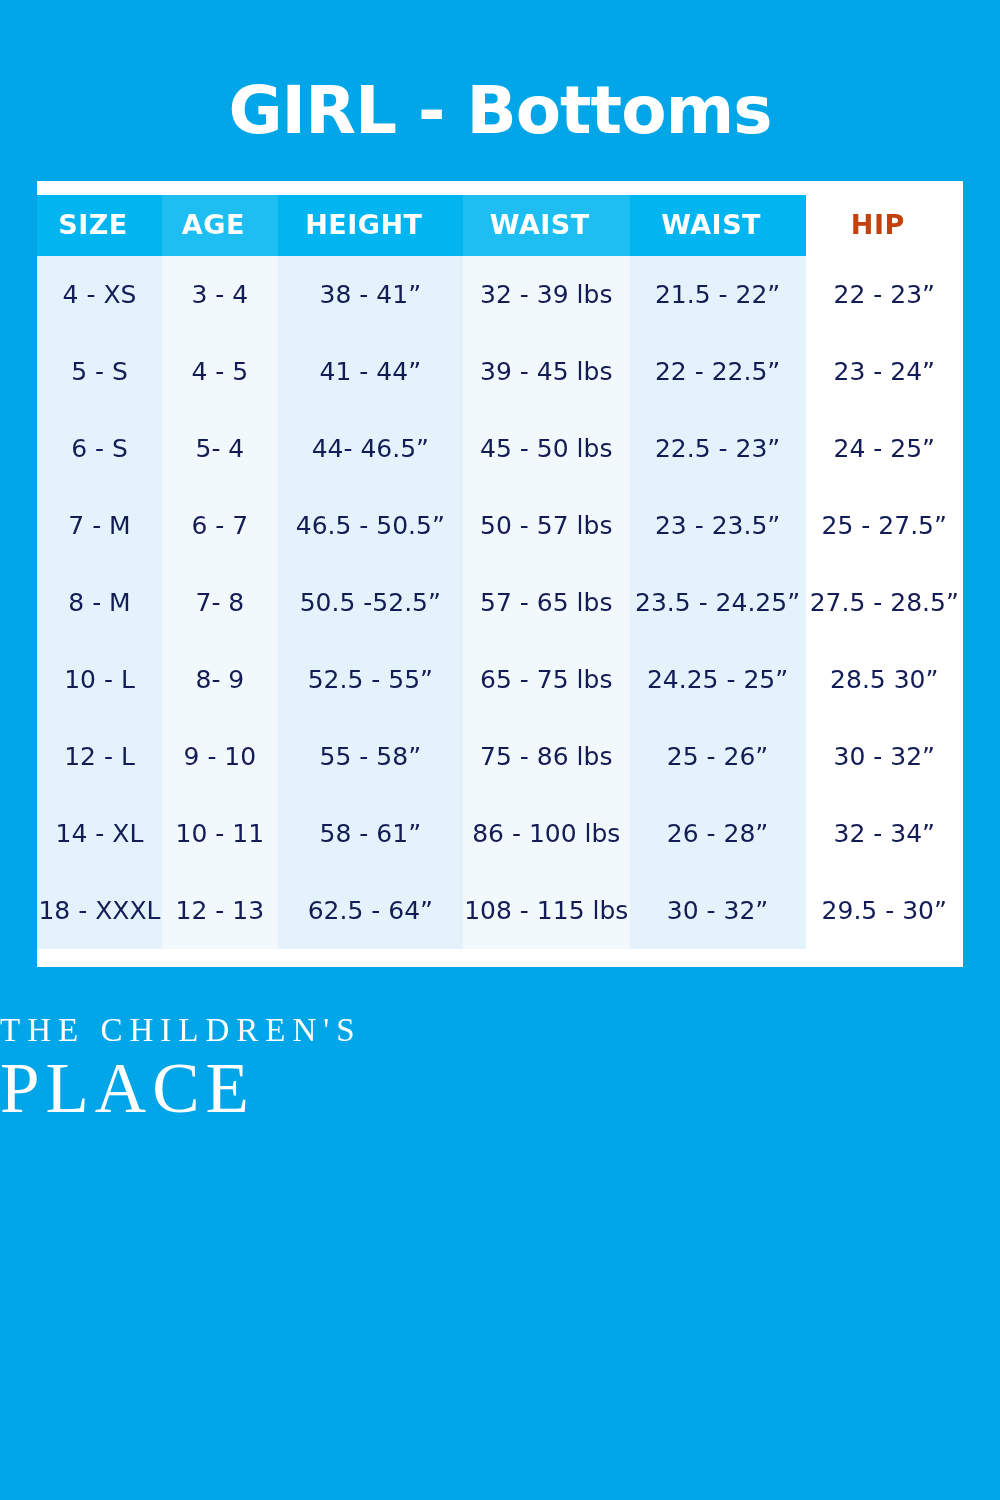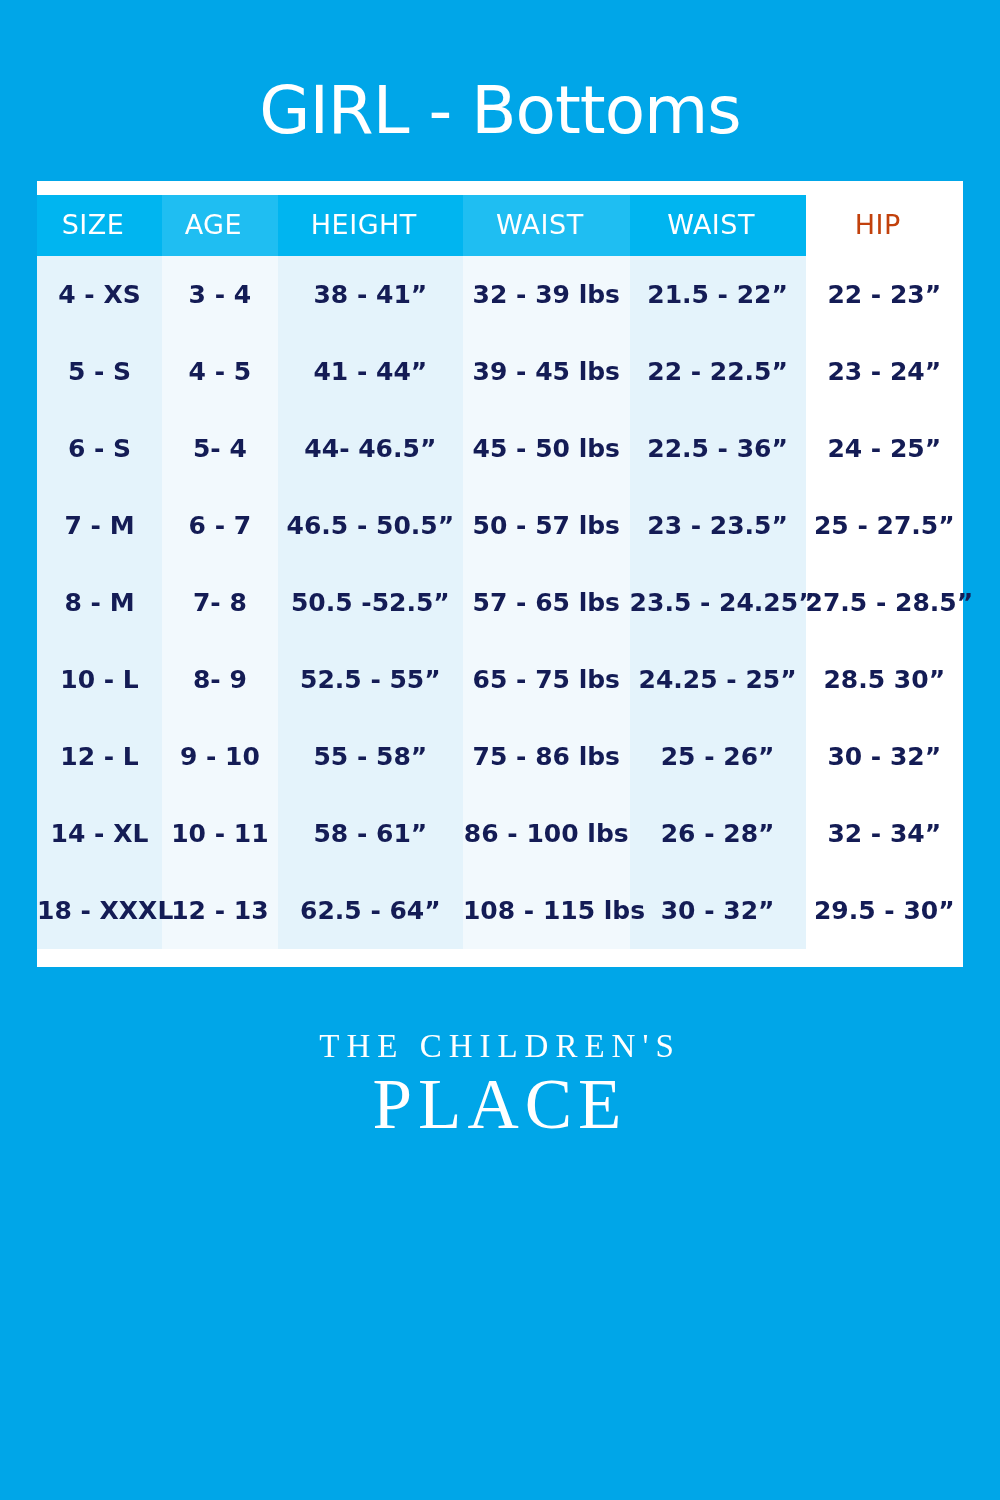--- a/index.html
+++ b/index.html
@@ -16,59 +16,59 @@
   .page {
     position: relative;
     width: 1000px;
     height: 1500px;
     box-sizing: border-box;
   }
   .title {
     text-align: center;
     color: #FFFFFF;
     font-size: 66px;
-    font-weight: normal;
+    font-weight: bold;
     letter-spacing: -1px;
     padding-top: 78px;
     line-height: 1;
     font-family: "DejaVu Sans", sans-serif;
   }
   .table-wrap {
     margin: 37px 37px 0 37px;
     background: #FFFFFF;
     padding-top: 14px;
     padding-bottom: 18px;
   }
   table {
     border-collapse: collapse;
     width: 100%;
     table-layout: fixed;
   }
   thead th {
     color: #FFFFFF;
     font-size: 27px;
-    font-weight: normal;
+    font-weight: bold;
     font-family: "DejaVu Sans", sans-serif;
     letter-spacing: 0.5px;
     padding: 14px 13px 16px 0;
     text-align: center;
     vertical-align: middle;
   }
   
   thead th.hcol0 { background: #00B5F0; }
   thead th.hcol1 { background: #1FBEF2; }
   thead th.hcol2 { background: #00B5F0; }
   thead th.hcol3 { background: #1FBEF2; }
   thead th.hcol4 { background: #00B5F0; }
   thead th.hcol5 { background: #FFFFFF; color: #c2410c; }
 
   tbody td {
     color: #141C55;
     font-size: 25px;
-    font-weight: bold;
+    font-weight: normal;
     font-family: "DejaVu Sans", sans-serif;
     text-align: center;
     padding: 24px 0 24px 0;
     vertical-align: middle;
     white-space: nowrap;
   }
   tbody td.col0 { background: #E4F3FB; }
   tbody td.col1 { background: #F2F9FD; }
   tbody td.col2 { background: #E4F3FB; }
   tbody td.col3 { background: #F2F9FD; }
@@ -76,23 +76,23 @@
   tbody td.col5 { background: #FFFFFF; }
 
   col.c0 { width: 13.5%; }
   col.c1 { width: 12.5%; }
   col.c2 { width: 20%; }
   col.c3 { width: 18%; }
   col.c4 { width: 19%; }
   col.c5 { width: 17%; }
 
   .footer {
-    text-align: center;
+    text-align: left;
     color: #FFFFFF;
-    margin-top: 61px;
+    margin-top: 45px;
     font-family: "Liberation Serif", serif;
   }
   .footer .line1 {
     font-size: 33px;
     letter-spacing: 7px;
     font-family: "Liberation Serif", serif;
   }
   .footer .line2 {
     font-size: 71px;
     letter-spacing: 6px;
@@ -143,21 +143,21 @@
           <td class="col2">41 - 44”</td>
           <td class="col3">39 - 45 lbs</td>
           <td class="col4">22 - 22.5”</td>
           <td class="col5">23 - 24”</td>
         </tr>
         <tr>
           <td class="col0">6 - S</td>
           <td class="col1">5- 4</td>
           <td class="col2">44- 46.5”</td>
           <td class="col3">45 - 50 lbs</td>
-          <td class="col4">22.5 - 36”</td>
+          <td class="col4">22.5 - 23”</td>
           <td class="col5">24 - 25”</td>
         </tr>
         <tr>
           <td class="col0">7 - M</td>
           <td class="col1">6 - 7</td>
           <td class="col2">46.5 - 50.5”</td>
           <td class="col3">50 - 57 lbs</td>
           <td class="col4">23 - 23.5”</td>
           <td class="col5">25 - 27.5”</td>
         </tr>

